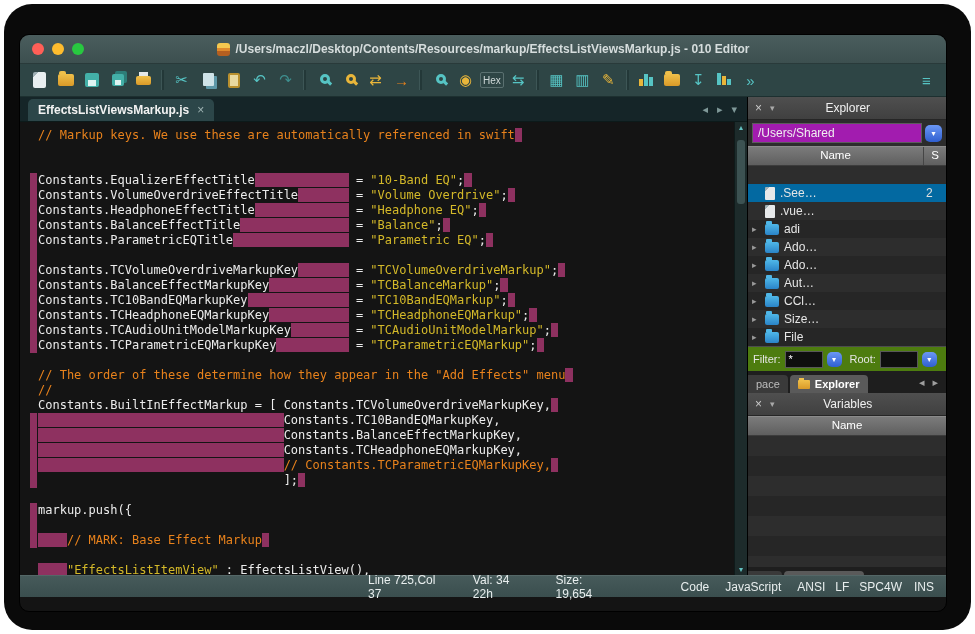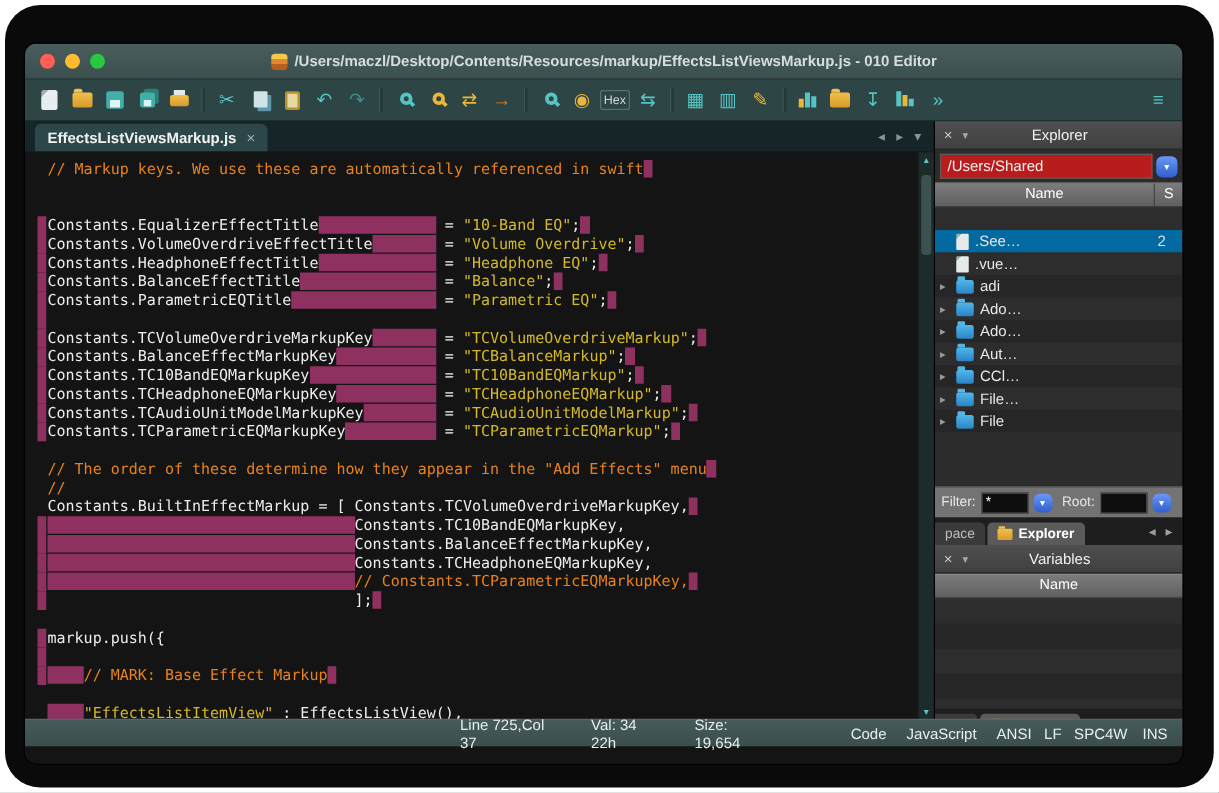--- a/index.html
+++ b/index.html
@@ -64,38 +64,38 @@
   .hthumb{position:absolute;top:2px;bottom:2px;left:2px;width:200px;background:#3c5252;border-radius:3px;}
 
   
   .rightcol{flex:1;display:flex;flex-direction:column;background:#2c2c2c;border-left:1px solid #000;font-size:12px;color:#e6e6e6;min-width:0;}
   .phead{height:22px;display:flex;align-items:center;background:linear-gradient(#4f4f4f,#404040);border-bottom:1px solid #262626;padding:0 7px;gap:8px;flex:none;}
   .pclose{color:#c9c9c9;font-size:12px;}
   .pdd{color:#a9a9a9;font-size:9px;}
   .ptitle{flex:1;text-align:center;color:#f0f0f0;}
   .phspace{width:18px;}
   .addr{height:26px;display:flex;align-items:center;gap:3px;padding:0 4px;background:#2c2c2c;flex:none;}
-  .addrfield{flex:1;height:18px;background:#b91c1c;border:1px solid #5c5c5c;color:#f0f0f0;font-size:12px;line-height:18px;padding:0 5px;min-width:0;white-space:nowrap;overflow:hidden;}
+  .addrfield{flex:1;height:18px;background:#a21caf;border:1px solid #5c5c5c;color:#f0f0f0;font-size:12px;line-height:18px;padding:0 5px;min-width:0;white-space:nowrap;overflow:hidden;}
   .bluebtn{width:17px;height:17px;border-radius:5px;background:linear-gradient(#6b97f5,#2f5fd0);color:#fff;font-size:8px;display:flex;align-items:center;justify-content:center;flex:none;}
   .thead{height:18px;display:flex;background:linear-gradient(#7b7b7b,#5f5f5f);border-top:1px solid #8b8b8b;border-bottom:1px solid #3c3c3c;color:#fff;flex:none;}
   .th-name{flex:1;text-align:center;line-height:17px;font-size:11.5px;}
   .th-div{width:1px;background:#454545;}
   .th-size{width:22px;text-align:center;line-height:17px;font-size:11.5px;}
   .filerows{height:180px;overflow:hidden;flex:none;}
   .frow{height:18px;display:flex;align-items:center;padding-left:4px;}
   .frow:nth-child(odd){background:#2d2d2d;}
   .frow:nth-child(even){background:#262626;}
   .frow.selected{background:#0369a1;}
   .fchev{width:13px;color:#9a9a9a;font-size:9px;flex:none;}
   .fi-doc{width:10px;height:13px;margin-right:5px;background:linear-gradient(135deg,#9fb0b5 0 3px,#e6e9ea 3px);border-radius:1px;flex:none;}
   .fi-folder{width:14px;height:11px;margin-right:5px;background:linear-gradient(#4fb7e8,#2a84c8);border-radius:2px;position:relative;flex:none;}
   .fi-folder::before{content:"";position:absolute;top:-3px;left:1px;width:6px;height:3px;background:#4fb7e8;border-radius:1px 1px 0 0;}
   .flabel{flex:1;white-space:nowrap;overflow:hidden;min-width:0;}
   .fsize{width:20px;color:#e0e0e0;flex:none;}
-  .filterbar{height:24px;display:flex;align-items:center;gap:4px;padding:0 5px;background:#737373;border-top:1px solid #4d4d4d;font-size:11px;flex:none;margin-top:43px;}
+  .filterbar{height:24px;display:flex;align-items:center;gap:4px;padding:0 5px;background:#4d7c0f;border-top:1px solid #4d4d4d;font-size:11px;flex:none;}
   .finput{width:30px;height:15px;background:#0e0e0e;border:1px solid #585858;color:#fff;font-size:11px;line-height:15px;padding:0 3px;flex:none;}
   .ptabs{height:22px;display:flex;align-items:flex-end;background:#1e1e1e;gap:2px;flex:none;}
   .ptab{padding:3px 8px;font-size:11px;background:#3a3a3a;color:#bdbdbd;border-radius:0 4px 0 0;}
   .ptab.active{background:#5a5a5a;color:#fff;display:flex;gap:5px;align-items:center;border-radius:4px 4px 0 0;font-weight:bold;}
   .ptabnav{margin-left:auto;color:#9f9f9f;font-size:11px;display:flex;gap:8px;padding:0 8px 4px;}
   .mini-folder{width:12px;height:9px;background:linear-gradient(#f0c04a,#d99a28);border-radius:1px;position:relative;flex:none;}
   .mini-folder::before{content:"";position:absolute;top:-2px;left:1px;width:5px;height:2px;background:#f0c04a;}
   .mini-tool{width:10px;height:10px;background:linear-gradient(#f0a34a,#d97a28);border-radius:2px;flex:none;}
   .varrows{flex:1;overflow:hidden;}
   .vrow{height:20px;}
@@ -315,21 +315,21 @@
             </div>
             <div class="frow">
               <span class="fchev">▸</span>
               <span class="fi-folder"></span>
               <span class="flabel">CCl…</span>
               <span class="fsize"></span>
             </div>
             <div class="frow">
               <span class="fchev">▸</span>
               <span class="fi-folder"></span>
-              <span class="flabel">File…</span>
+              <span class="flabel">Size…</span>
               <span class="fsize"></span>
             </div>
             <div class="frow">
               <span class="fchev">▸</span>
               <span class="fi-folder"></span>
               <span class="flabel">File</span>
               <span class="fsize"></span>
             </div>
           </div>
         <div class="filterbar">

